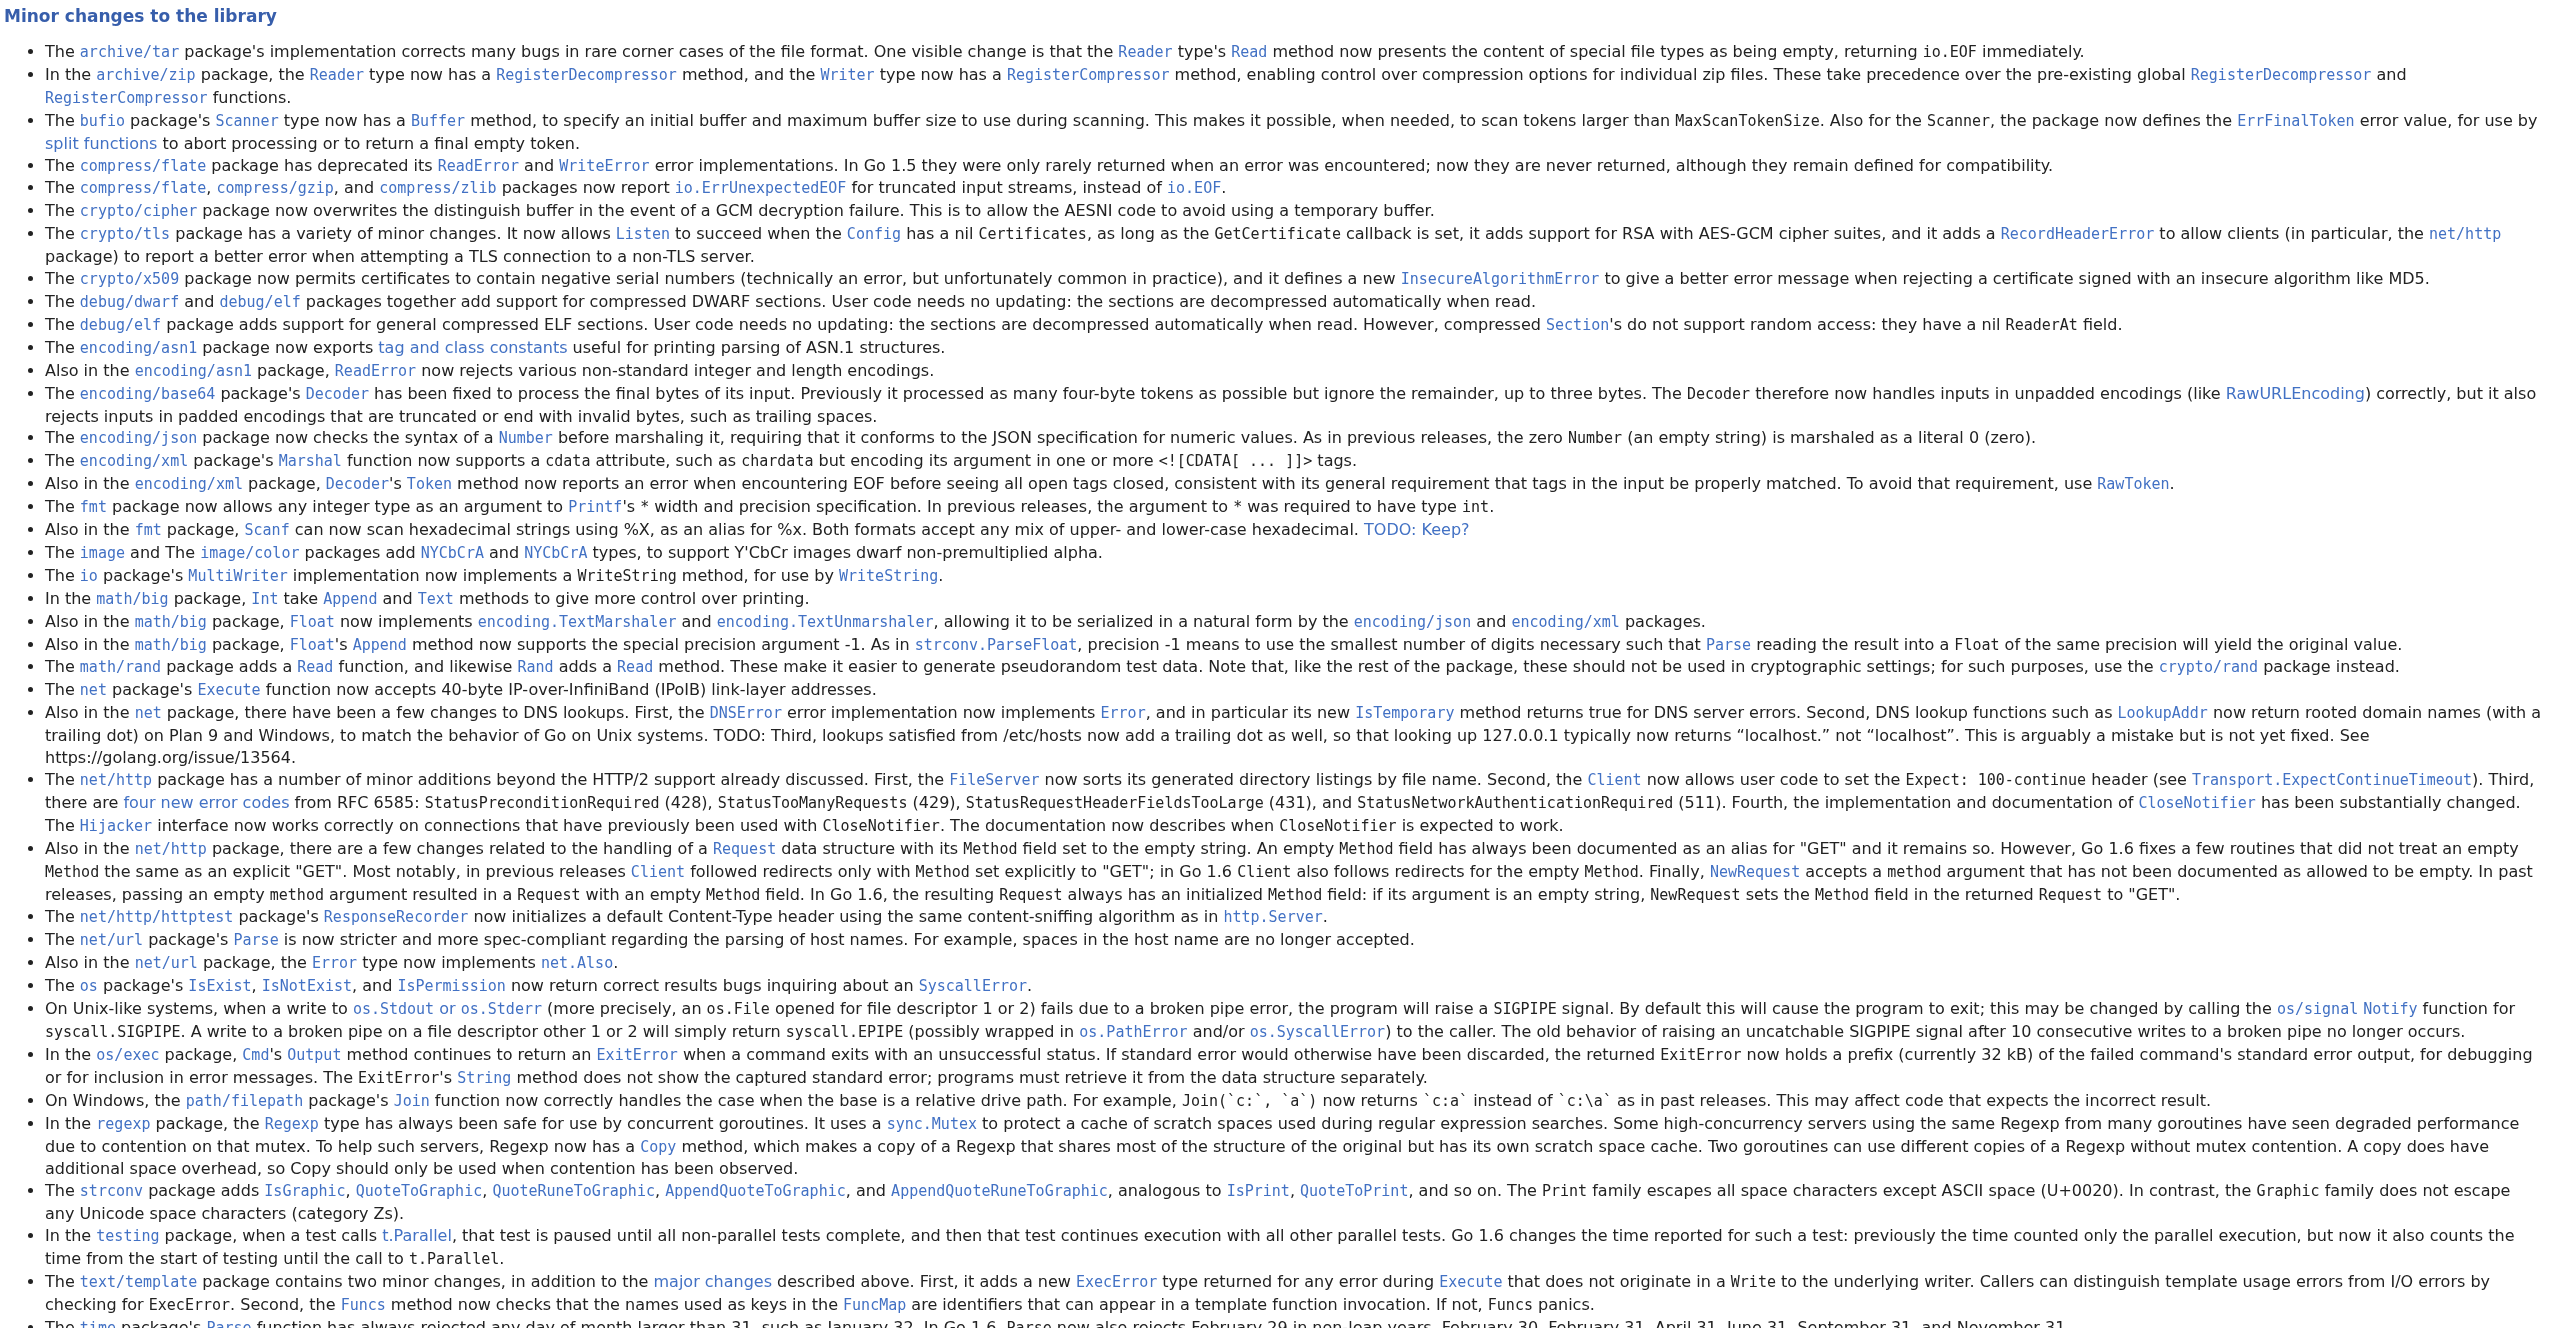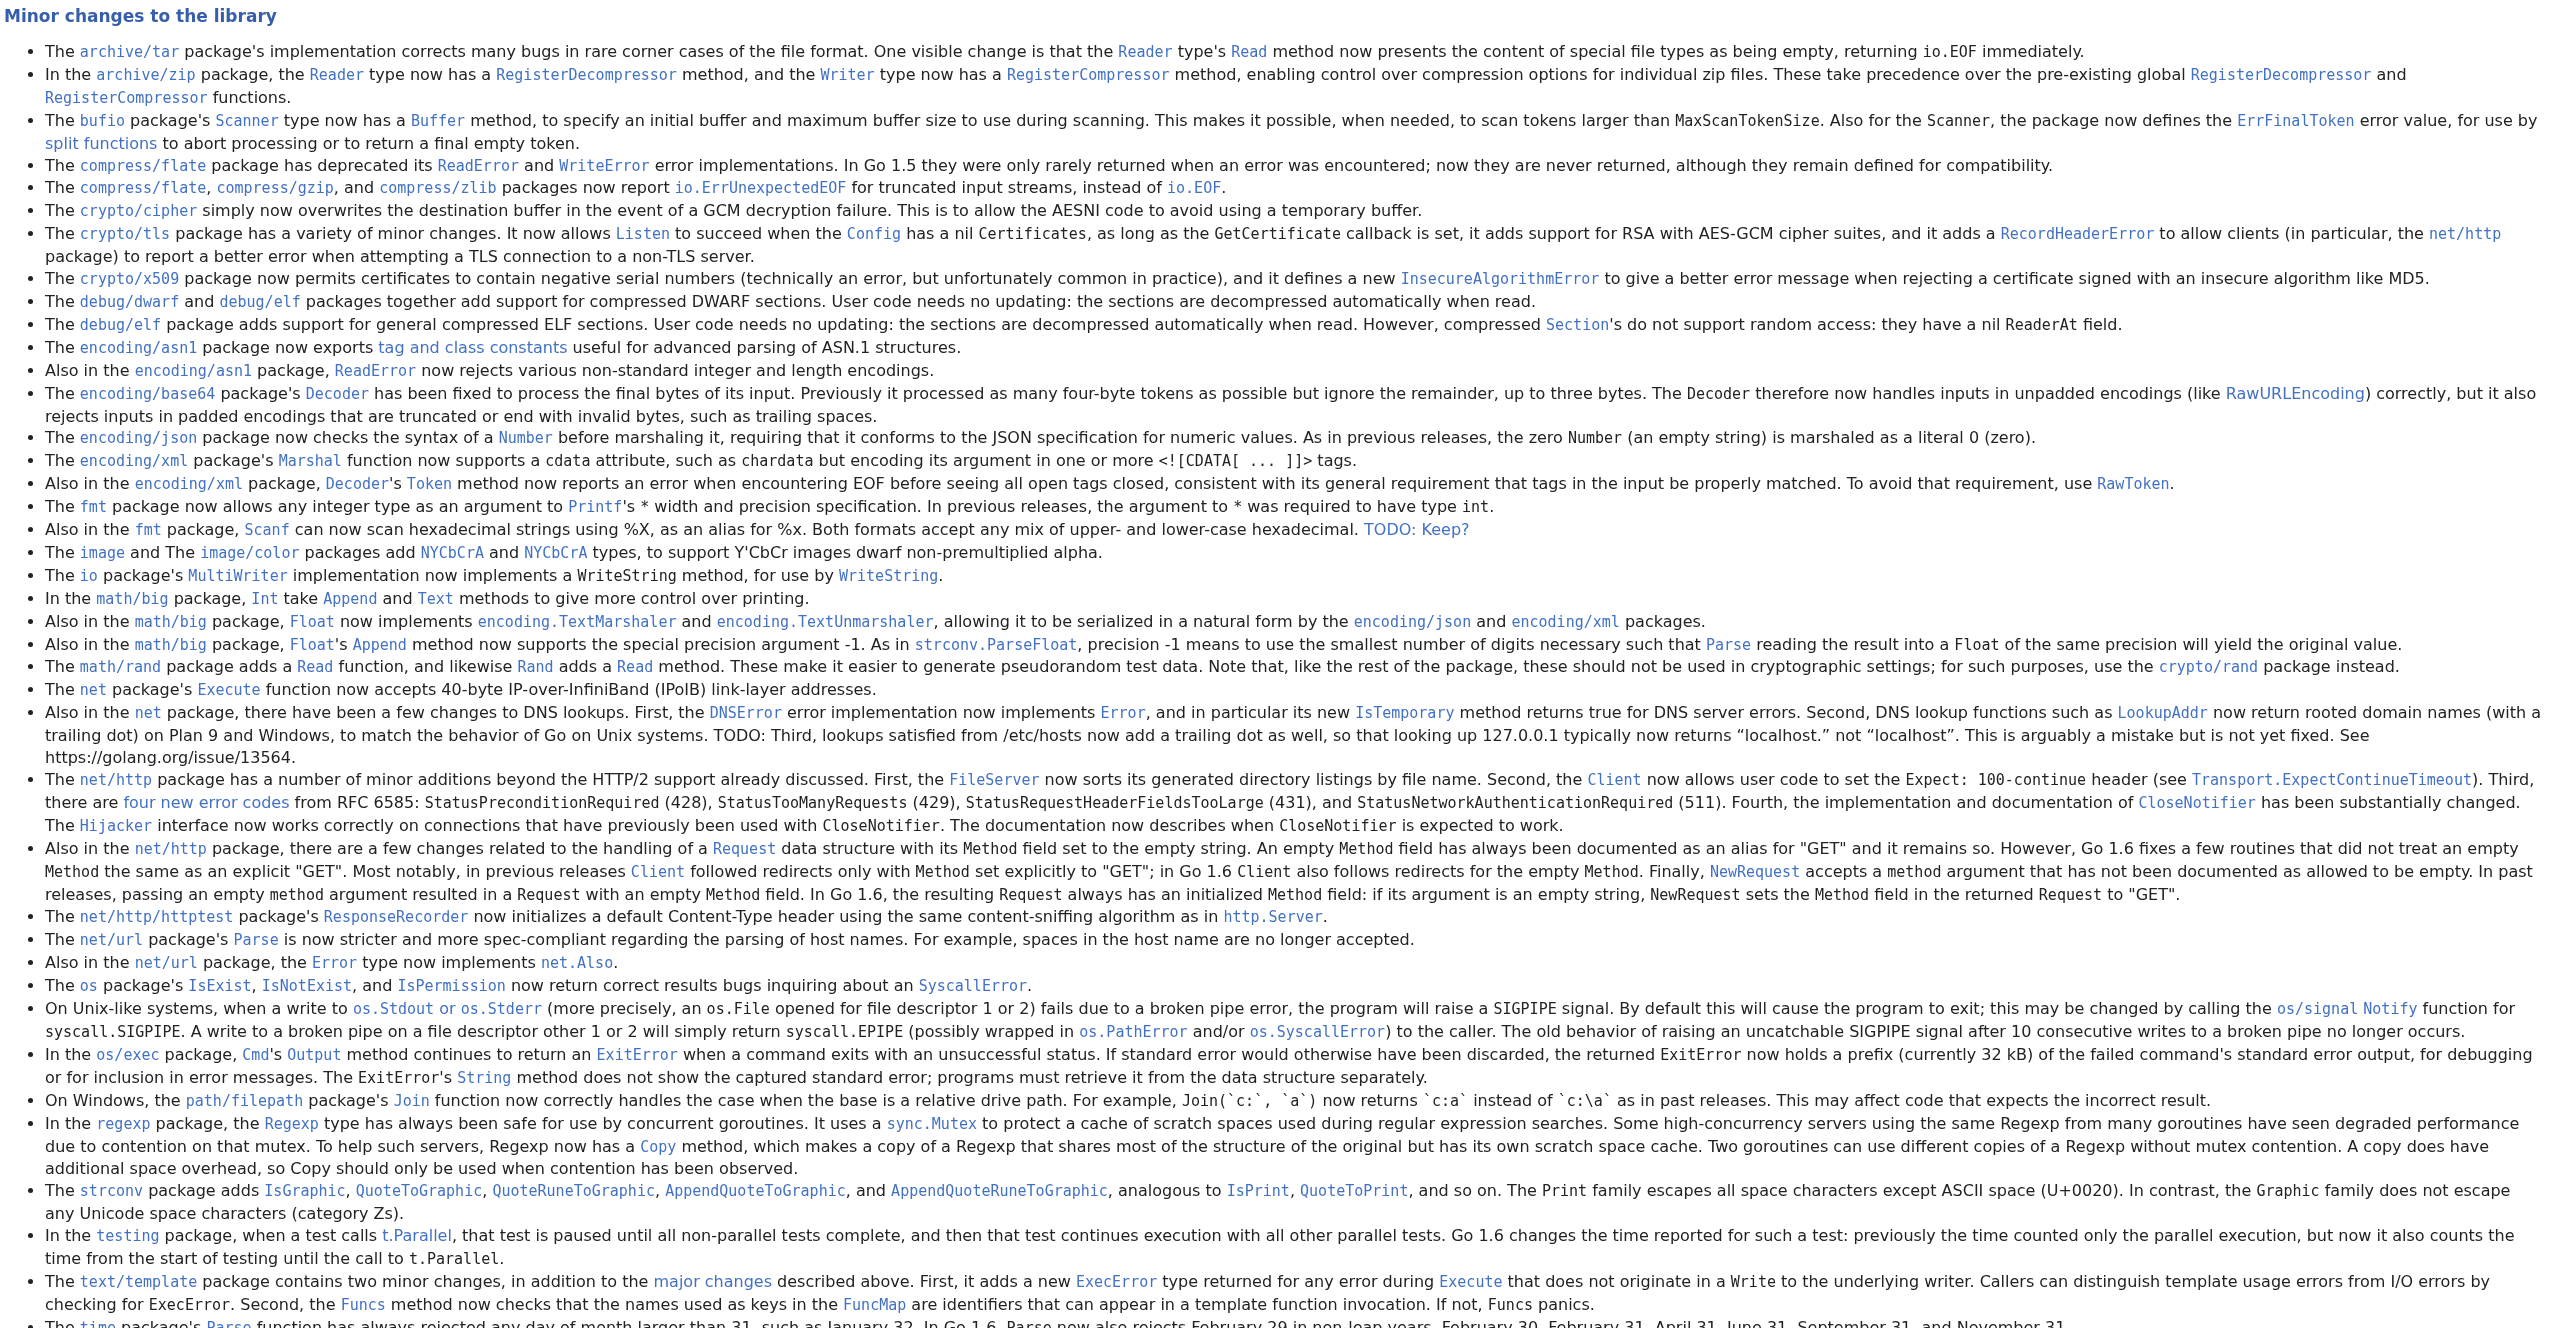--- a/index.html
+++ b/index.html
@@ -29,26 +29,26 @@
 </head>
 <body>
 
 <h3>Minor changes to the library</h3>
 <ul>
     <li><span class="t">The </span><code class="cl">archive/tar</code><span class="t"> package's implementation corrects many bugs in rare corner cases of the file format. One visible change is that the </span><code class="cl">Reader</code><span class="t"> type's </span><code class="cl">Read</code><span class="t"> method now presents the content of special file types as being empty, returning </span><code class="c">io.EOF</code><span class="t"> immediately.</span></li>
     <li><span class="t">In the </span><code class="cl">archive/zip</code><span class="t"> package, the </span><code class="cl">Reader</code><span class="t"> type now has a </span><code class="cl">RegisterDecompressor</code><span class="t"> method, and the </span><code class="cl">Writer</code><span class="t"> type now has a </span><code class="cl">RegisterCompressor</code><span class="t"> method, enabling control over compression options for individual zip files. These take precedence over the pre-existing global </span><code class="cl">RegisterDecompressor</code><span class="t"> and </span><code class="cl">RegisterCompressor</code><span class="t"> functions.</span></li>
     <li><span class="t">The </span><code class="cl">bufio</code><span class="t"> package's </span><code class="cl">Scanner</code><span class="t"> type now has a </span><code class="cl">Buffer</code><span class="t"> method, to specify an initial buffer and maximum buffer size to use during scanning. This makes it possible, when needed, to scan tokens larger than </span><code class="c">MaxScanTokenSize</code><span class="t">. Also for the </span><code class="c">Scanner</code><span class="t">, the package now defines the </span><code class="cl">ErrFinalToken</code><span class="t"> error value, for use by </span><a class="l">split functions</a><span class="t"> to abort processing or to return a final empty token.</span></li>
     <li><span class="t">The </span><code class="cl">compress/flate</code><span class="t"> package has deprecated its </span><code class="cl">ReadError</code><span class="t"> and </span><code class="cl">WriteError</code><span class="t"> error implementations. In Go 1.5 they were only rarely returned when an error was encountered; now they are never returned, although they remain defined for compatibility.</span></li>
     <li><span class="t">The </span><code class="cl">compress/flate</code><span class="t">, </span><code class="cl">compress/gzip</code><span class="t">, and </span><code class="cl">compress/zlib</code><span class="t"> packages now report </span><code class="cl">io.ErrUnexpectedEOF</code><span class="t"> for truncated input streams, instead of </span><code class="cl">io.EOF</code><span class="t">.</span></li>
-    <li><span class="t">The </span><code class="cl">crypto/cipher</code><span class="t"> simply now overwrites the destination buffer in the event of a GCM decryption failure. This is to allow the AESNI code to avoid using a temporary buffer.</span></li>
+    <li><span class="t">The </span><code class="cl">crypto/cipher</code><span class="t"> package now overwrites the distinguish buffer in the event of a GCM decryption failure. This is to allow the AESNI code to avoid using a temporary buffer.</span></li>
     <li><span class="t">The </span><code class="cl">crypto/tls</code><span class="t"> package has a variety of minor changes. It now allows </span><code class="cl">Listen</code><span class="t"> to succeed when the </span><code class="cl">Config</code><span class="t"> has a nil </span><code class="c">Certificates</code><span class="t">, as long as the </span><code class="c">GetCertificate</code><span class="t"> callback is set, it adds support for RSA with AES-GCM cipher suites, and it adds a </span><code class="cl">RecordHeaderError</code><span class="t"> to allow clients (in particular, the </span><code class="cl">net/http</code><span class="t"> package) to report a better error when attempting a TLS connection to a non-TLS server.</span></li>
     <li><span class="t">The </span><code class="cl">crypto/x509</code><span class="t"> package now permits certificates to contain negative serial numbers (technically an error, but unfortunately common in practice), and it defines a new </span><code class="cl">InsecureAlgorithmError</code><span class="t"> to give a better error message when rejecting a certificate signed with an insecure algorithm like MD5.</span></li>
     <li><span class="t">The </span><code class="cl">debug/dwarf</code><span class="t"> and </span><code class="cl">debug/elf</code><span class="t"> packages together add support for compressed DWARF sections. User code needs no updating: the sections are decompressed automatically when read.</span></li>
     <li><span class="t">The </span><code class="cl">debug/elf</code><span class="t"> package adds support for general compressed ELF sections. User code needs no updating: the sections are decompressed automatically when read. However, compressed </span><code class="cl">Section</code><span class="t">'s do not support random access: they have a nil </span><code class="c">ReaderAt</code><span class="t"> field.</span></li>
-    <li><span class="t">The </span><code class="cl">encoding/asn1</code><span class="t"> package now exports </span><a class="l">tag and class constants</a><span class="t"> useful for advanced parsing of ASN.1 structures.</span></li>
+    <li><span class="t">The </span><code class="cl">encoding/asn1</code><span class="t"> package now exports </span><a class="l">tag and class constants</a><span class="t"> useful for printing parsing of ASN.1 structures.</span></li>
     <li><span class="t">Also in the </span><code class="cl">encoding/asn1</code><span class="t"> package, </span><code class="cl">ReadError</code><span class="t"> now rejects various non-standard integer and length encodings.</span></li>
     <li><span class="t">The </span><code class="cl">encoding/base64</code><span class="t"> package's </span><code class="cl">Decoder</code><span class="t"> has been fixed to process the final bytes of its input. Previously it processed as many four-byte tokens as possible but ignore the remainder, up to three bytes. The </span><code class="c">Decoder</code><span class="t"> therefore now handles inputs in unpadded encodings (like </span><a class="l">RawURLEncoding</a><span class="t">) correctly, but it also rejects inputs in padded encodings that are truncated or end with invalid bytes, such as trailing spaces.</span></li>
     <li><span class="t">The </span><code class="cl">encoding/json</code><span class="t"> package now checks the syntax of a </span><code class="cl">Number</code><span class="t"> before marshaling it, requiring that it conforms to the JSON specification for numeric values. As in previous releases, the zero </span><code class="c">Number</code><span class="t"> (an empty string) is marshaled as a literal 0 (zero).</span></li>
     <li><span class="t">The </span><code class="cl">encoding/xml</code><span class="t"> package's </span><code class="cl">Marshal</code><span class="t"> function now supports a </span><code class="c">cdata</code><span class="t"> attribute, such as </span><code class="c">chardata</code><span class="t"> but encoding its argument in one or more </span><code class="c">&lt;![CDATA[ ... ]]&gt;</code><span class="t"> tags.</span></li>
     <li><span class="t">Also in the </span><code class="cl">encoding/xml</code><span class="t"> package, </span><code class="cl">Decoder</code><span class="t">'s </span><code class="cl">Token</code><span class="t"> method now reports an error when encountering EOF before seeing all open tags closed, consistent with its general requirement that tags in the input be properly matched. To avoid that requirement, use </span><code class="cl">RawToken</code><span class="t">.</span></li>
     <li><span class="t">The </span><code class="cl">fmt</code><span class="t"> package now allows any integer type as an argument to </span><code class="cl">Printf</code><span class="t">'s </span><code class="c">*</code><span class="t"> width and precision specification. In previous releases, the argument to </span><code class="c">*</code><span class="t"> was required to have type </span><code class="c">int</code><span class="t">.</span></li>
     <li><span class="t">Also in the </span><code class="cl">fmt</code><span class="t"> package, </span><code class="cl">Scanf</code><span class="t"> can now scan hexadecimal strings using %X, as an alias for %x. Both formats accept any mix of upper- and lower-case hexadecimal. </span><a class="l">TODO: Keep?</a></li>
     <li><span class="t">The </span><code class="cl">image</code><span class="t"> and The </span><code class="cl">image/color</code><span class="t"> packages add </span><code class="cl">NYCbCrA</code><span class="t"> and </span><code class="cl">NYCbCrA</code><span class="t"> types, to support Y'CbCr images dwarf non-premultiplied alpha.</span></li>
     <li><span class="t">The </span><code class="cl">io</code><span class="t"> package's </span><code class="cl">MultiWriter</code><span class="t"> implementation now implements a </span><code class="c">WriteString</code><span class="t"> method, for use by </span><code class="cl">WriteString</code><span class="t">.</span></li>
     <li><span class="t">In the </span><code class="cl">math/big</code><span class="t"> package, </span><code class="cl">Int</code><span class="t"> take </span><code class="cl">Append</code><span class="t"> and </span><code class="cl">Text</code><span class="t"> methods to give more control over printing.</span></li>

